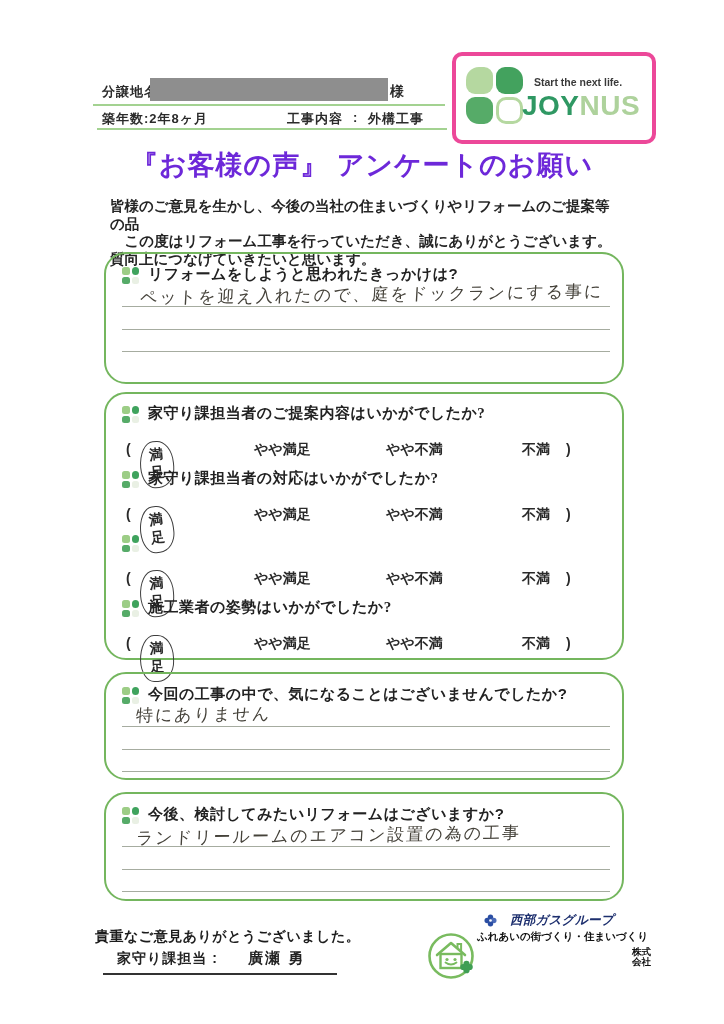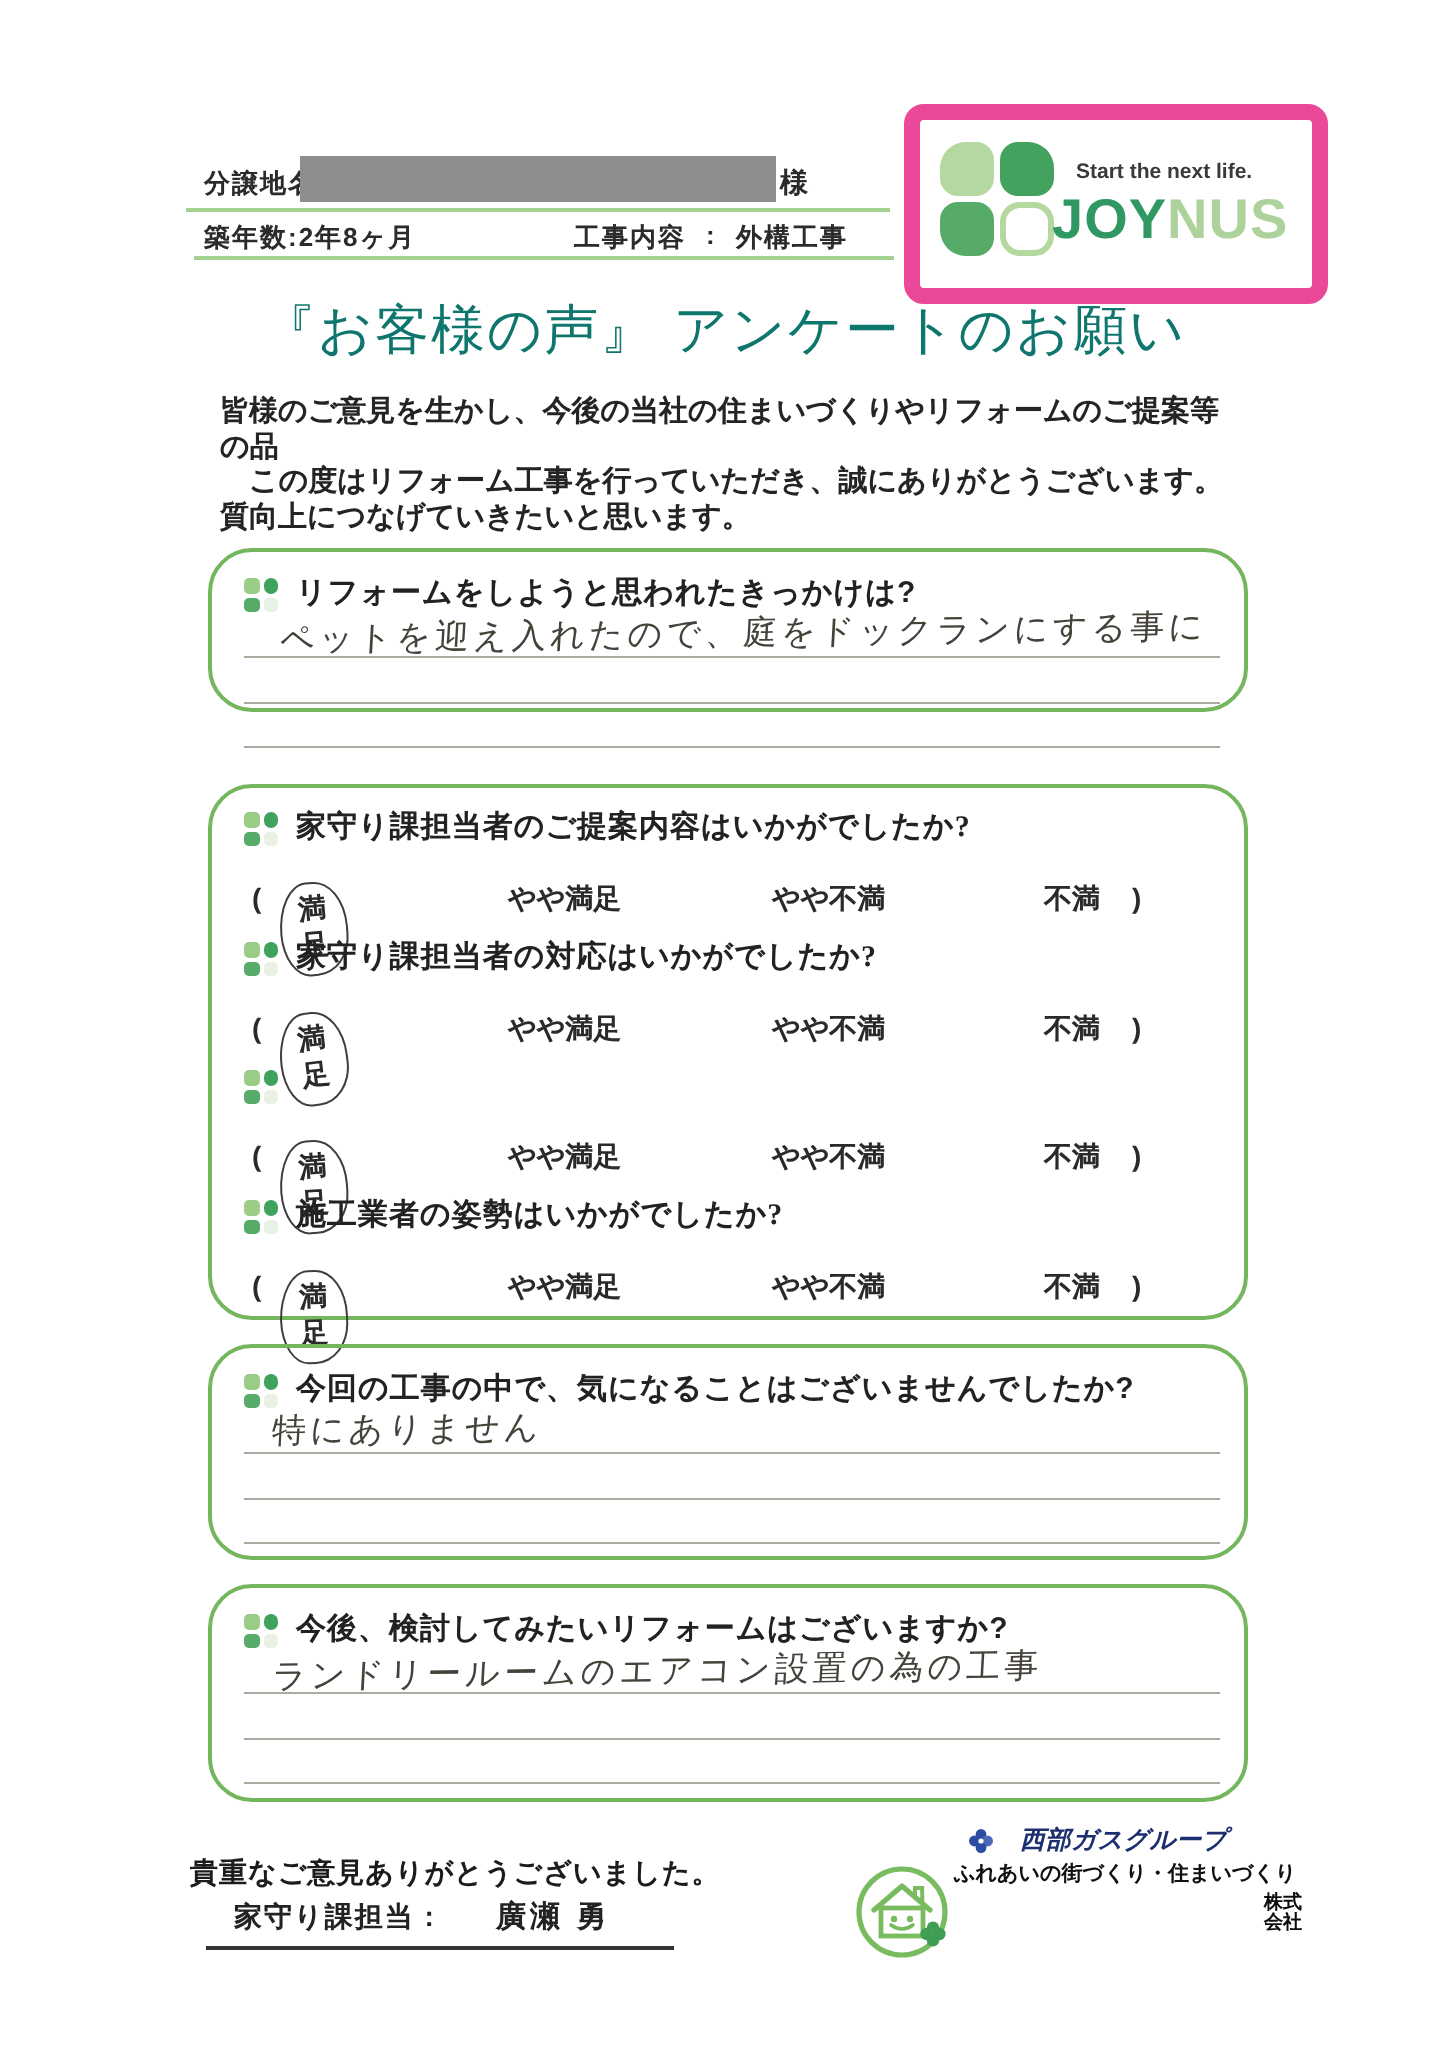--- a/index.html
+++ b/index.html
@@ -5,43 +5,43 @@
   html,body{margin:0;padding:0;background:#ffffff;}
   #page{position:relative;width:724px;height:1024px;background:#fff;overflow:hidden;
         font-family:"Liberation Sans",sans-serif;color:#222;}
 
   
   .h-text{position:absolute;font-size:13px;color:#2b2b2b;letter-spacing:1px;font-weight:600;}
   #redacted{position:absolute;left:150px;top:78px;width:238px;height:23px;background:#8e8e8e;}
   .g-rule{position:absolute;height:2px;background:#a3d291;}
 
   
-  #logo-box{position:absolute;left:452px;top:52px;width:196px;height:84px;border:8px solid #ec4899;
+  #logo-box{position:absolute;left:452px;top:52px;width:196px;height:84px;border:4px solid #ec4899;
             border-radius:10px;background:#fff;}
   #logo-clover{position:absolute;left:10px;top:11px;width:58px;height:58px;display:grid;
                grid-template-columns:27px 27px;grid-template-rows:27px 27px;gap:3px;}
   .lc{width:27px;height:27px;}
   .lc-tl{background:#b5d8a0;border-radius:13px 9px 9px 9px;}
   .lc-tr{background:#43a25e;border-radius:9px 13px 9px 9px;}
   .lc-bl{background:#56ab68;border-radius:9px 9px 9px 13px;}
   .lc-br{background:#fff;border:3px solid #b5d8a0;border-radius:10px;box-sizing:border-box;}
   #logo-tagline{position:absolute;left:78px;top:20px;font-size:10.5px;font-weight:700;color:#3a3a3a;}
   #logo-wordmark{position:absolute;left:66px;top:34px;font-size:28px;font-weight:700;letter-spacing:.5px;}
   .joy{color:#2f9863;} .nus{color:#aed29c;}
 
   
   #main-title{position:absolute;left:0;right:0;top:147px;text-align:center;font-size:27px;
-              font-weight:400;color:#0f766e;letter-spacing:1px;}
+              font-weight:700;color:#6d28d9;letter-spacing:1px;}
   #intro{position:absolute;left:110px;top:198px;width:508px;font-size:14.5px;line-height:17.5px;
          color:#242424;font-weight:600;}
 
   
   .qbox{position:absolute;left:104px;width:520px;border:2.5px solid #74b65e;border-radius:22px;
         box-sizing:border-box;}
-  #box-reason{top:274px;height:82px;}
+  #box-reason{top:252px;height:132px;}
   #box-ratings{top:392px;height:268px;}
   #box-concern{top:672px;height:108px;}
   #box-future{top:792px;height:109px;}
 
   .qrow{position:absolute;left:16px;top:11px;display:flex;align-items:flex-start;gap:9px;}
   .bullet{width:17px;height:17px;display:grid;grid-template-columns:7.5px 7.5px;
           grid-template-rows:7.5px 7.5px;gap:2px;margin-top:2px;flex:none;}
   .b1{background:#9ccd86;border-radius:2.5px;} .b2{background:#3fa35d;border-radius:50%;}
   .b3{background:#56ab68;border-radius:2.5px;} .b4{background:#e9f0e4;border-radius:2.5px;}
   .qtext{font-size:15px;color:#222;font-weight:600;letter-spacing:.5px;}

